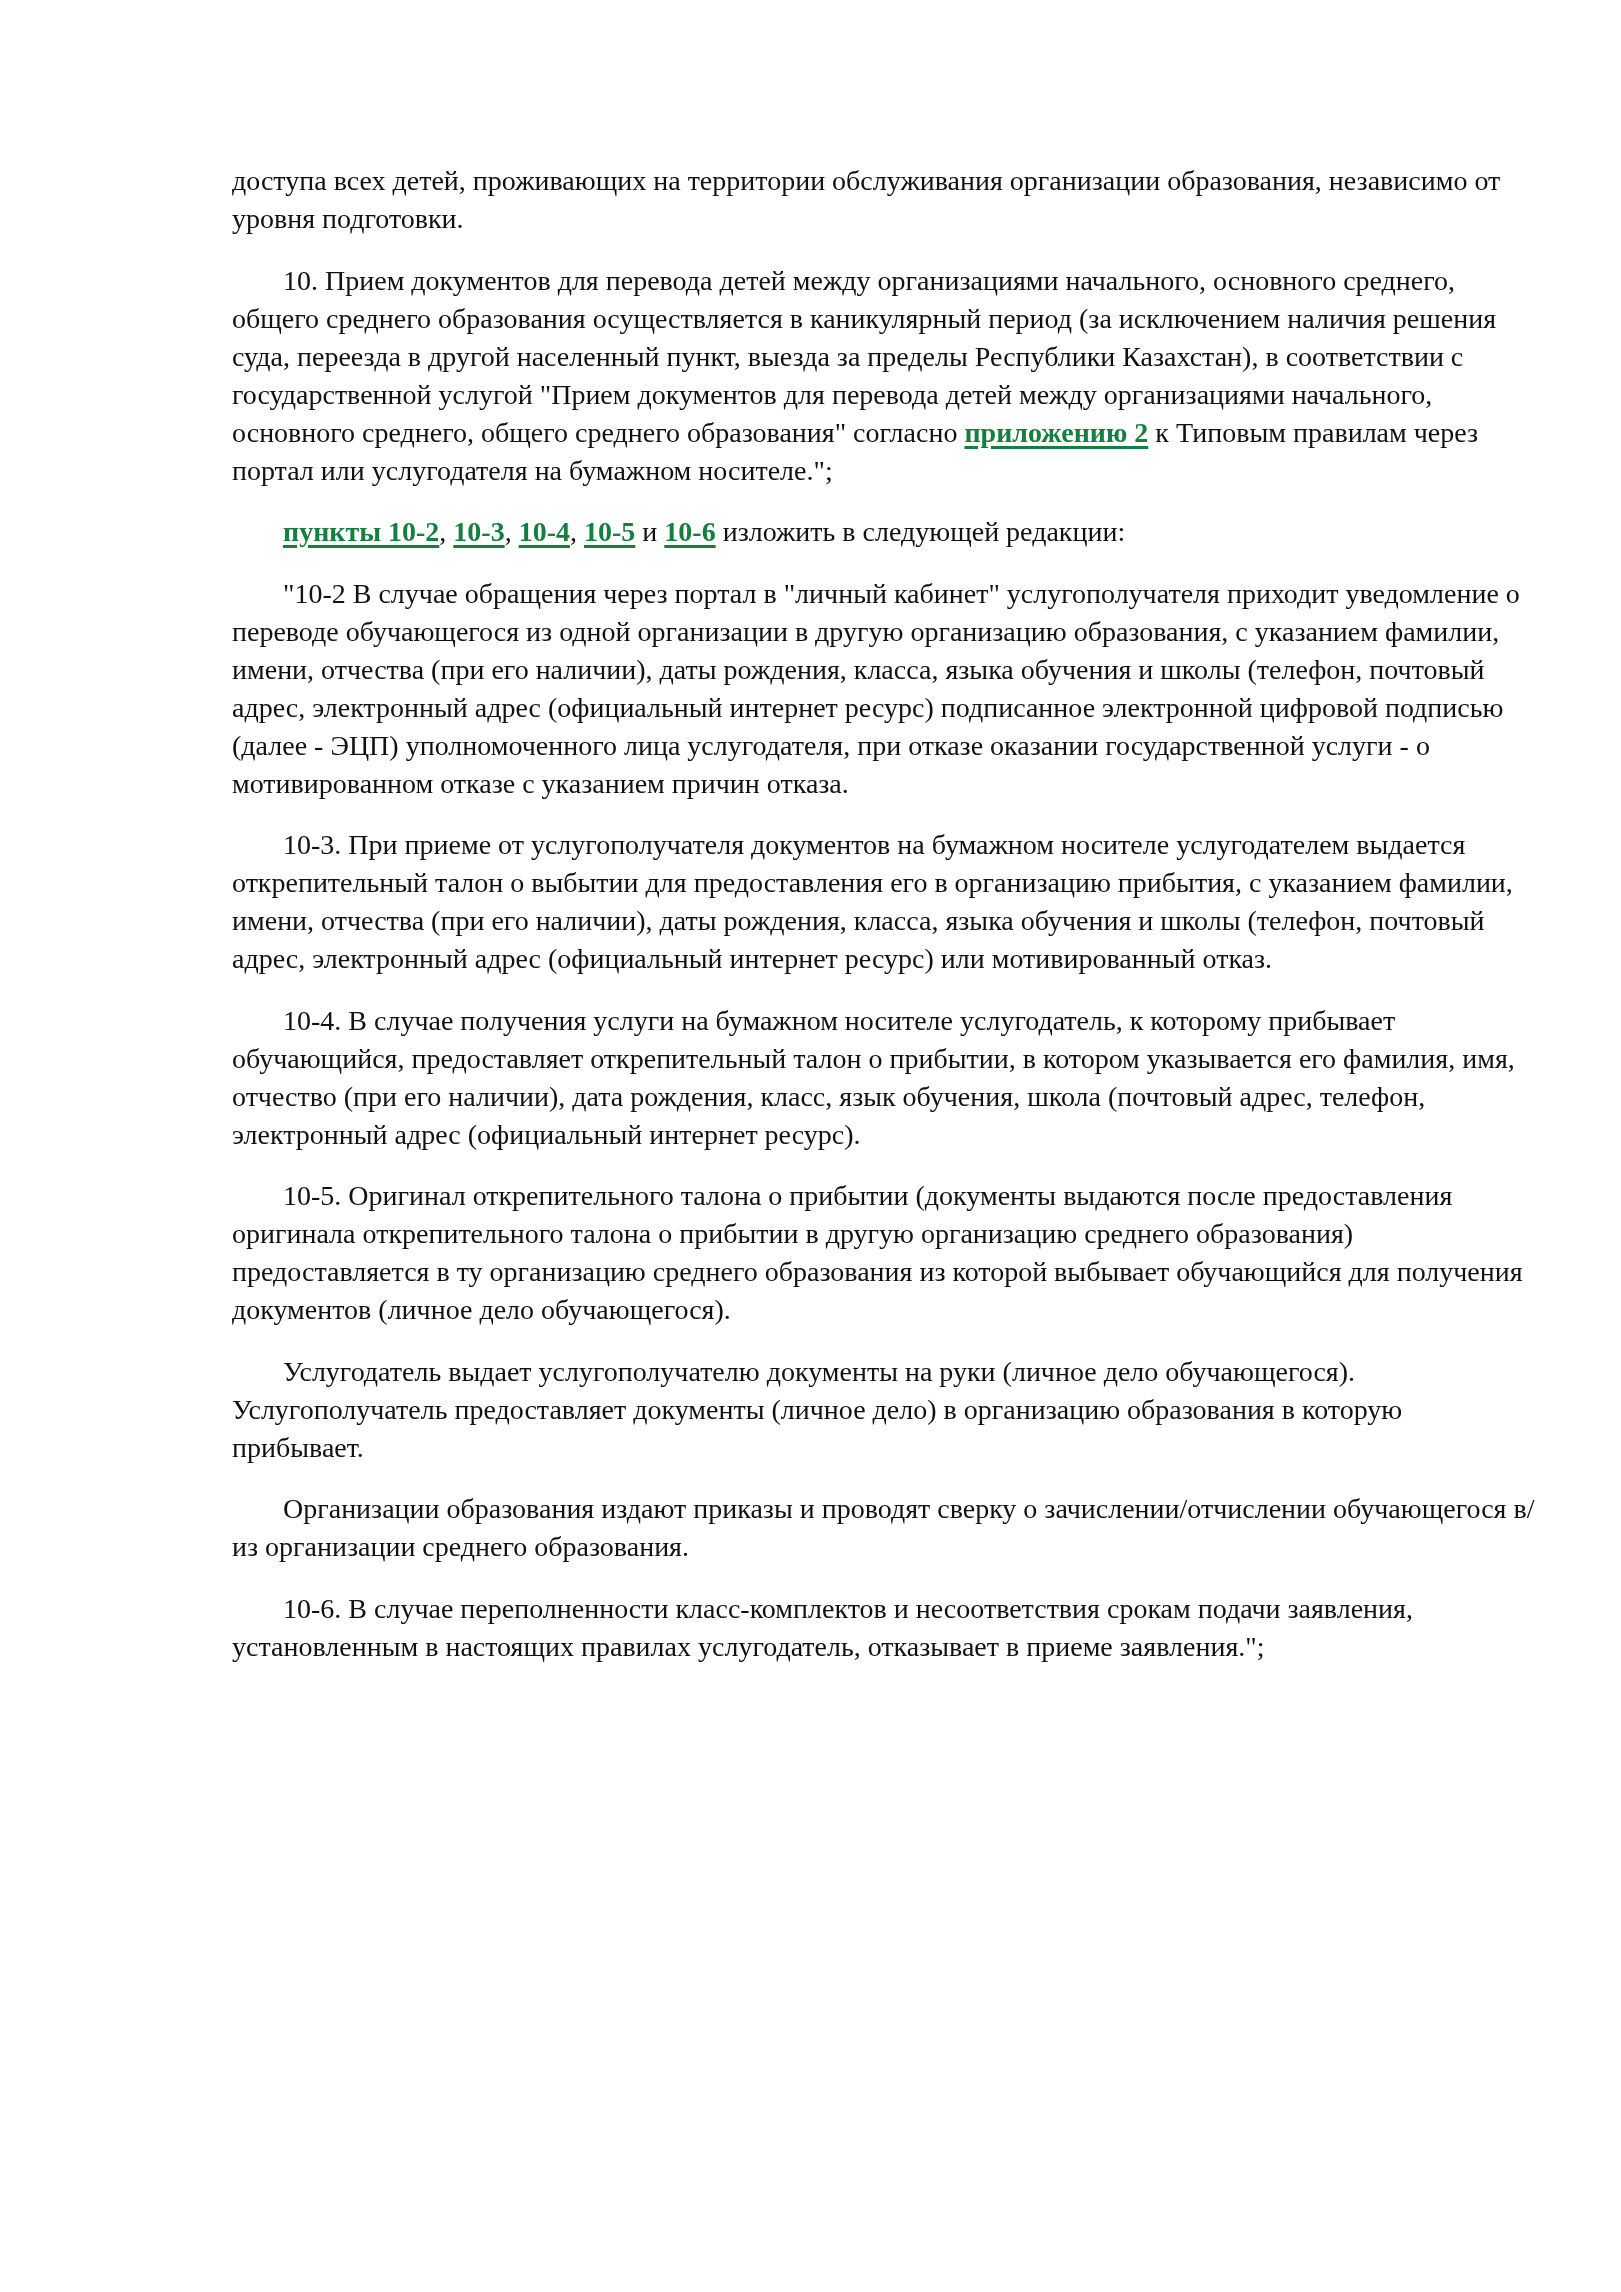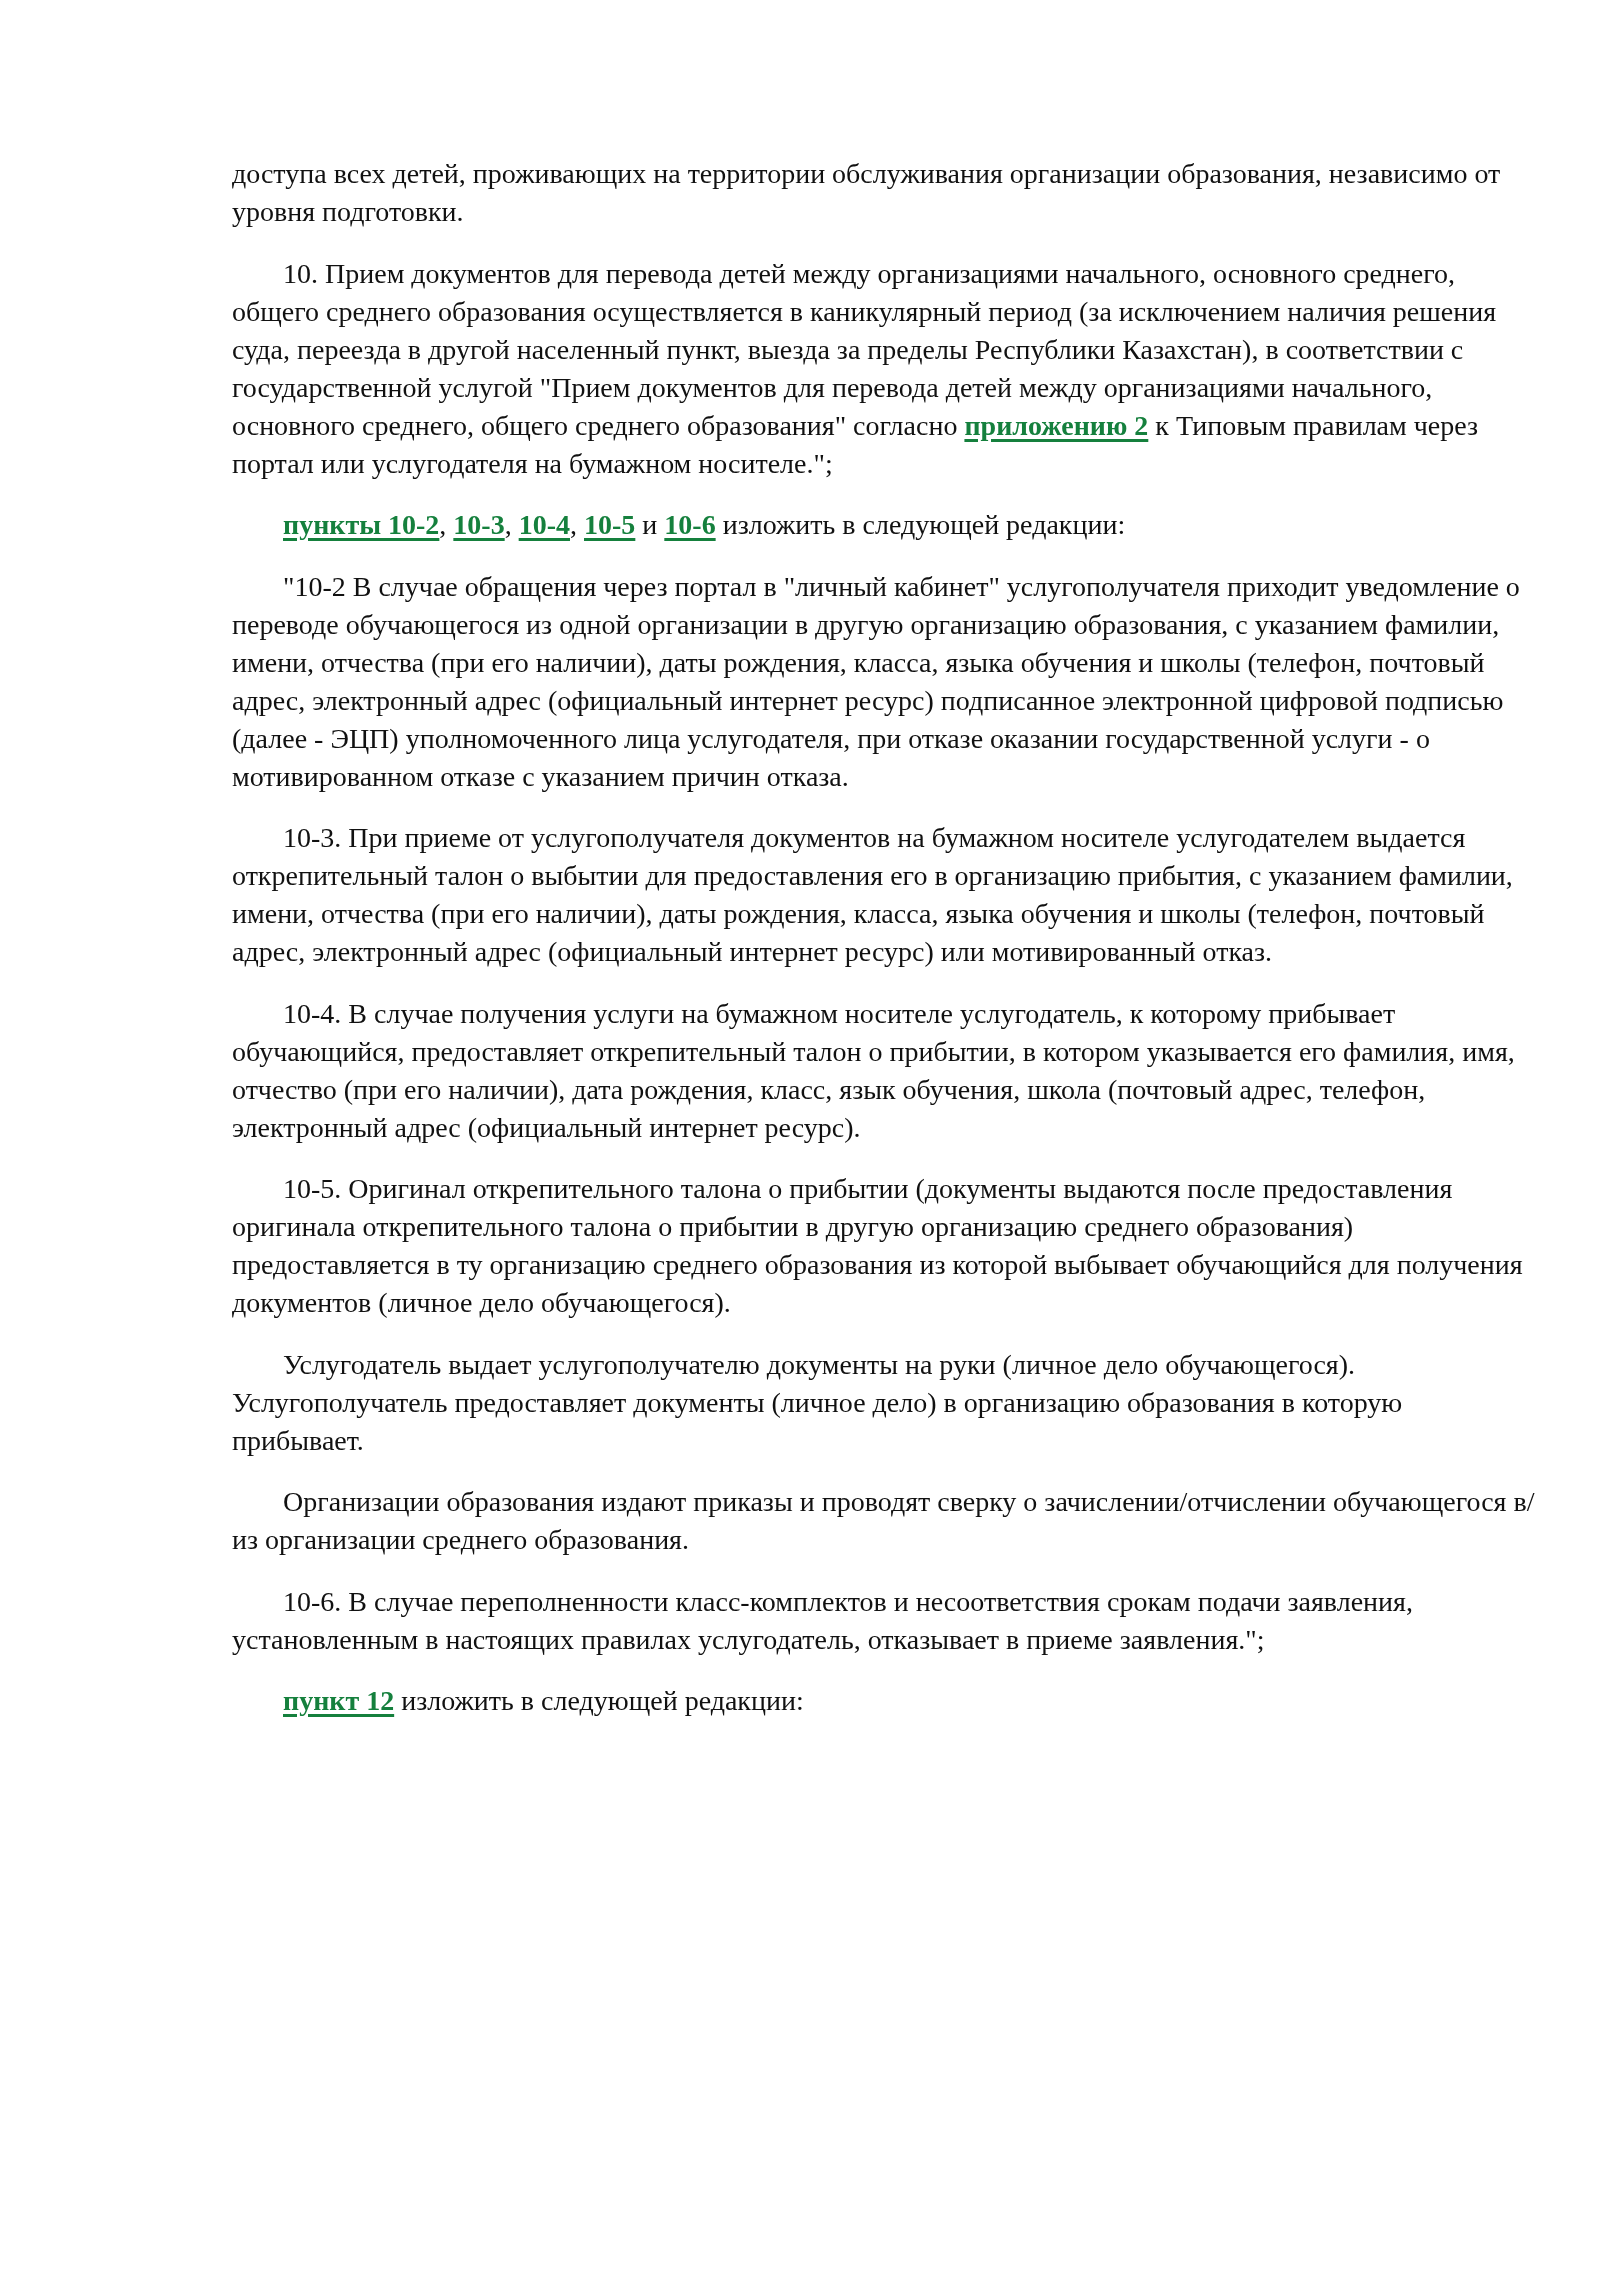--- a/index.html
+++ b/index.html
@@ -2,20 +2,21 @@
 <html><head>
   <meta charset="utf-8">
   <style>
     html, body { margin: 0; padding: 0; background: #ffffff; }
     body { width: 1621px; height: 2293px; overflow: hidden; }
     .page {
       position: relative;
       width: 1621px;
       height: 1613px;
       background: #ffffff;
+      margin-top: 7px;
     }
     .content {
       position: absolute;
       left: 232px;
       top: 155px;
       width: 1304px;
       font-family: "Liberation Serif", "DejaVu Serif", serif;
       font-size: 28px;
       line-height: 38px;
       color: #111111;
@@ -55,17 +56,16 @@
     <p class="para">10-4. В случае получения услуги на бумажном носителе услугодатель, к которому прибывает обучающийся, предоставляет открепительный талон о прибытии, в котором указывается его фамилия, имя, отчество (при его наличии), дата рождения, класс, язык обучения, школа (почтовый адрес, телефон, электронный адрес (официальный интернет ресурс).</p>
 
     <p class="para">10-5. Оригинал открепительного талона о прибытии (документы выдаются после предоставления оригинала открепительного талона о прибытии в другую организацию среднего образования) предоставляется в ту организацию среднего образования из которой выбывает обучающийся для получения документов (личное дело обучающегося).</p>
 
     <p class="para">Услугодатель выдает услугополучателю документы на руки (личное дело обучающегося). Услугополучатель предоставляет документы (личное дело) в организацию образования в которую прибывает.</p>
 
     <p class="para">Организации образования издают приказы и проводят сверку о зачислении/отчислении обучающегося в/из организации среднего образования.</p>
 
     <p class="para">10-6. В случае переполненности класс-комплектов и несоответствия срокам подачи заявления, установленным в настоящих правилах услугодатель, отказывает в приеме заявления.";</p>
 
-    <p class="para"><span class="ref">пункт 12</span><span> изложить в следующей редакции:</span></p>
 
   </div>
 </div>
 
 
 </body></html>

